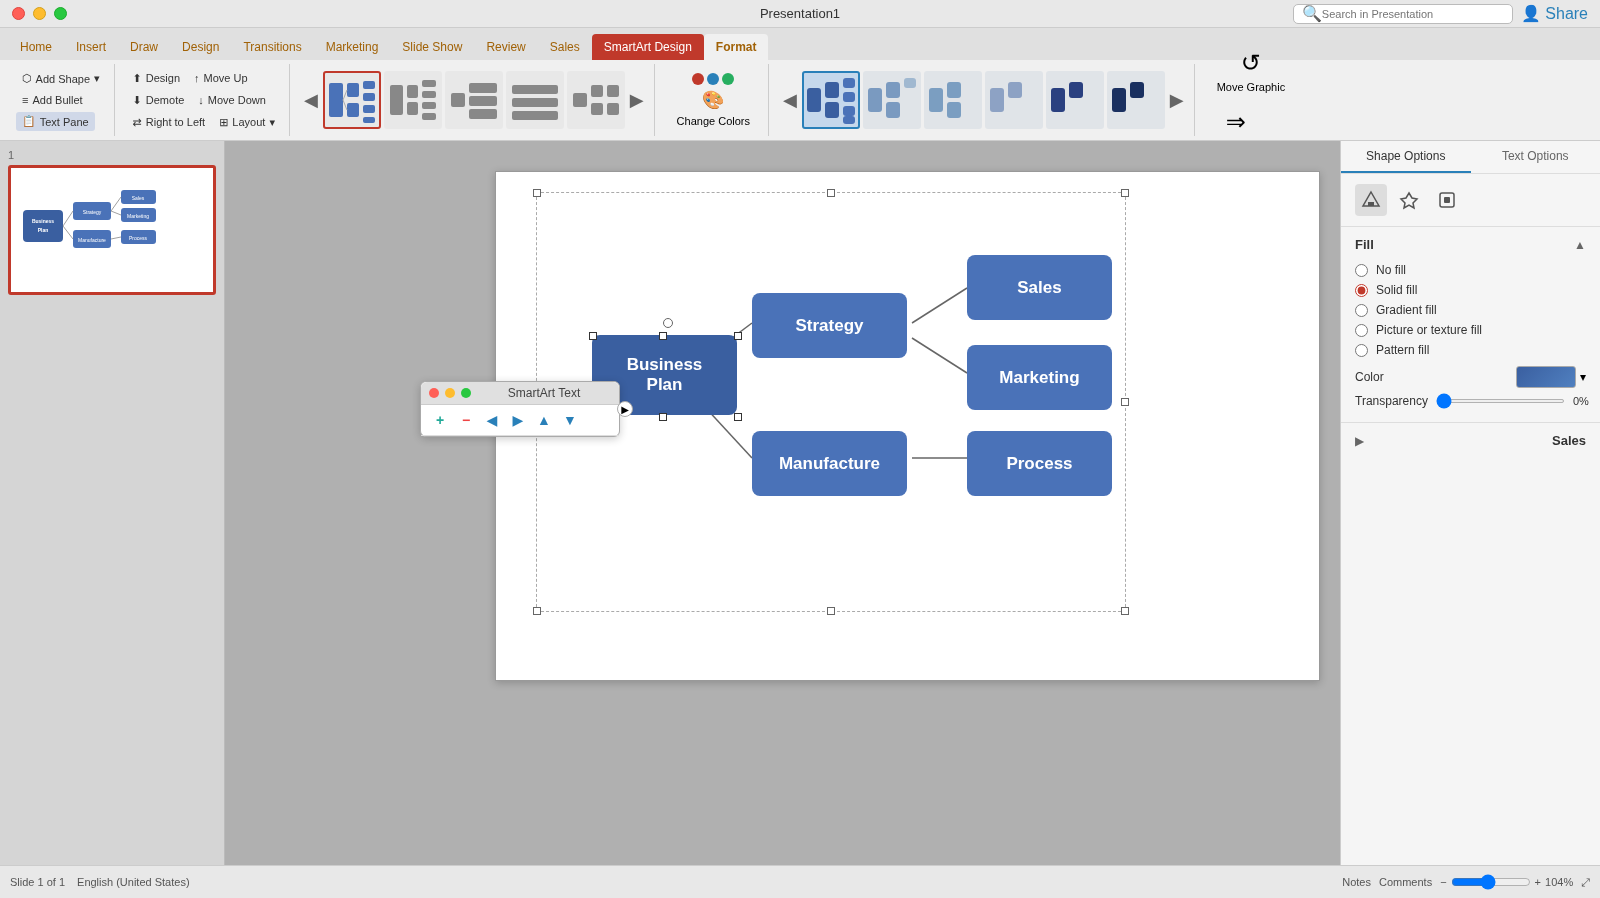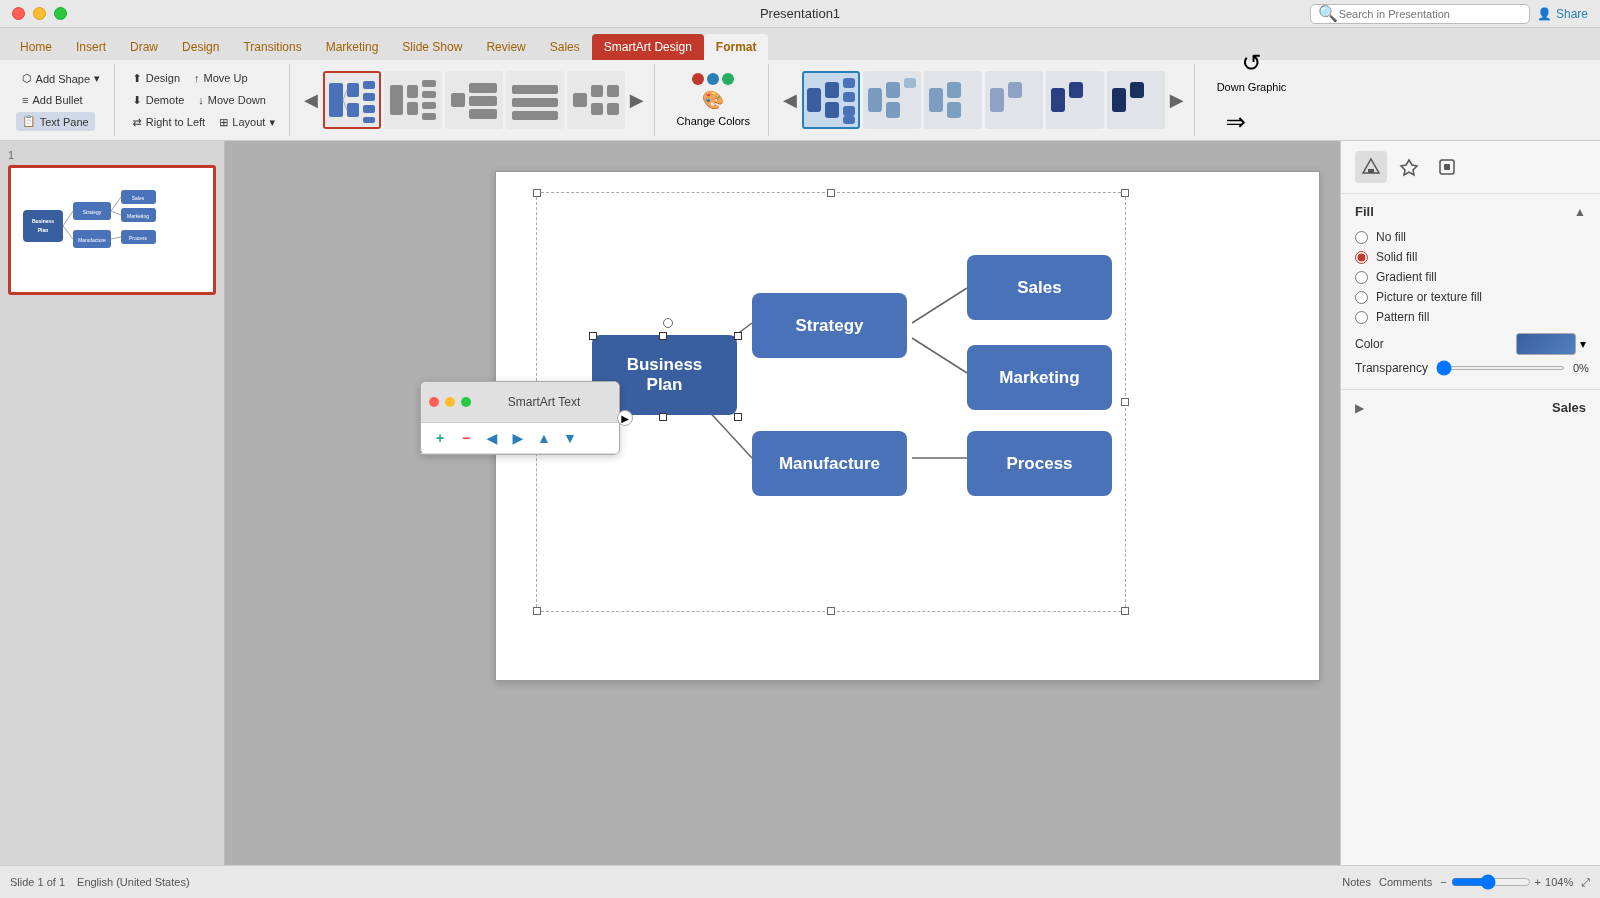--- a/index.html
+++ b/index.html
@@ -61,21 +61,21 @@
     #slide-panel { width: 225px; background: #d5d5d5; padding: 8px; overflow-y: auto; border-right: 1px solid #bbb; }
     .slide-thumb { border: 3px solid #c0392b; border-radius: 3px; background: white; cursor: pointer; position: relative; }
     .slide-num { font-size: 11px; color: #666; margin-bottom: 4px; }
 
     
     #editor { flex: 1; background: #b0b0b0; display: flex; align-items: flex-start; justify-content: center; padding: 20px; position: relative; overflow: auto; }
     .slide-canvas { width: 920px; height: 510px; background: white; border: 1px solid #999; position: relative; box-shadow: 0 2px 8px rgba(0,0,0,0.2); margin-top: 20px; }
 
     
     #smartart-pane { position: absolute; left: 195px; top: 240px; width: 200px; background: white; border: 1px solid #aaa; border-radius: 6px; box-shadow: 0 2px 8px rgba(0,0,0,0.2); z-index: 100; }
-    .pane-title-bar { background: #e0e0e0; border-radius: 6px 6px 0 0; padding: 13px 8px; display: flex; align-items: center; gap: 6px; border-bottom: 1px solid #ccc; }
+    .pane-title-bar { background: #e0e0e0; border-radius: 6px 6px 0 0; padding: 4px 8px; display: flex; align-items: center; gap: 6px; border-bottom: 1px solid #ccc; }
     .pane-tl { width: 10px; height: 10px; border-radius: 50%; }
     .pane-tl.close { background: #ff5f57; }
     .pane-tl.min { background: #febc2e; }
     .pane-tl.max { background: #28c840; }
     .pane-title { font-size: 12px; color: #444; flex: 1; text-align: center; }
     .pane-toolbar { display: flex; align-items: center; gap: 4px; padding: 4px 8px; border-bottom: 1px solid #ddd; }
     .pane-btn { width: 22px; height: 22px; display: flex; align-items: center; justify-content: center; cursor: pointer; border-radius: 3px; font-size: 14px; }
     .pane-btn.add { color: #2a9; font-weight: bold; }
     .pane-btn.remove { color: #e44; font-weight: bold; }
     .pane-btn.blue { color: #2980b9; }
@@ -141,21 +141,21 @@
     <div class="tl close"></div>
     <div class="tl min"></div>
     <div class="tl max"></div>
   </div>
   <span class="title">Presentation1</span>
   <div class="title-bar-right">
     <div class="search-bar">
       <span>🔍</span>
       <input style="font-size: 11px;" placeholder="Search in Presentation">
     </div>
-    <span style="font-size:12px; cursor:pointer; color:#2980b9;">👤 Share</span>
+    <span style="font-size:16px; cursor:pointer; color:#2980b9;">👤 Share</span>
   </div>
 </div>
 
 <div id="tabs">
   <div class="tab">Home</div>
   <div class="tab">Insert</div>
   <div class="tab">Draw</div>
   <div class="tab">Design</div>
   <div class="tab">Transitions</div>
   <div class="tab">Marketing</div>
@@ -333,21 +333,21 @@
             <rect x="20" y="8" width="14" height="16" rx="3" fill="#1a3060"></rect>
           </svg>
         </div>
       </div>
       <span class="layout-nav">▶</span>
     </div>
 
     <div class="ribbon-group">
       <div class="big-ribbon-btn">
         <span class="big-icon">↺</span>
-        <span>Down Graphic</span>
+        <span>Move Graphic</span>
       </div>
       <div class="big-ribbon-btn">
         <span class="big-icon">⇒</span>
         <span>Convert</span>
       </div>
     </div>
 
   </div>
 </div>
 
@@ -466,20 +466,24 @@
         <div style="position:absolute; left:430px; top:238px; width:145px; height:65px; background:#4a72b8; border-radius:8px; display:flex; align-items:center; justify-content:center; color:white; font-size:17px; font-weight:600; cursor:pointer;">
           <span>Process</span>
         </div>
       </div>
     </div>
 
   </div>
 
   <div id="right-panel">
 
+    <div class="format-tabs">
+      <div class="format-tab active">Shape Options</div>
+      <div class="format-tab">Text Options</div>
+    </div>
 
     <div class="format-icons">
       <div class="format-icon-btn active" title="Fill &amp; Line">
         <svg width="20" height="20" viewBox="0 0 20 20">
             <polygon points="10,2 18,16 2,16" fill="none" stroke="#555" stroke-width="1.5"></polygon>
             <rect x="7" y="12" width="6" height="4" fill="#555"></rect>
           </svg>
       </div>
       <div class="format-icon-btn" title="Effects">
         <svg width="20" height="20" viewBox="0 0 20 20">

